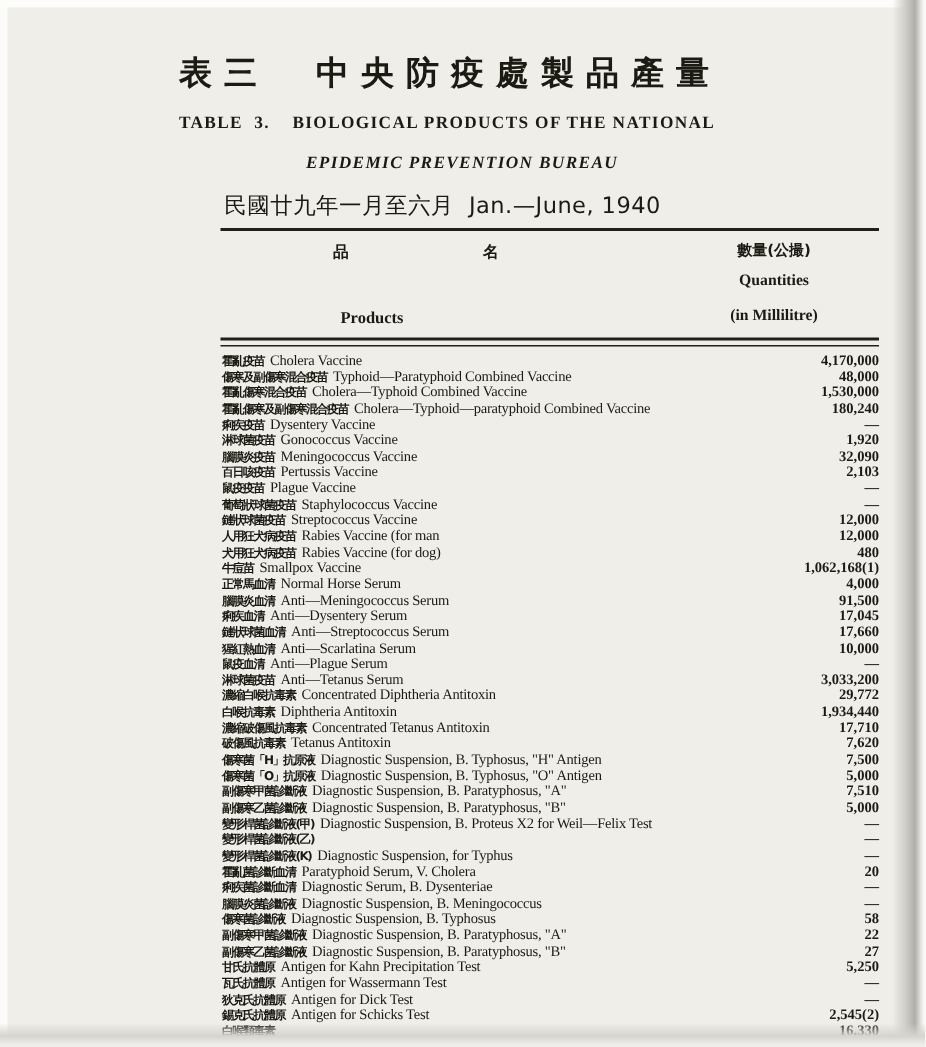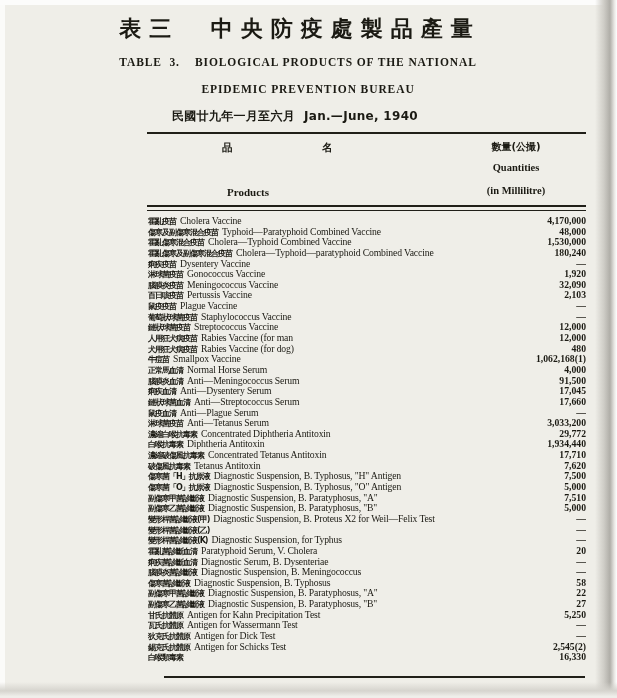--- a/index.html
+++ b/index.html
@@ -11,30 +11,30 @@
   .edge-left  { position:absolute; left:0; top:0; width:5px; height:100%; background:#fbfbf9; }
   .edge-top   { position:absolute; left:0; top:0; width:100%; height:5px; background:#fcfcfb; }
   .edge-right {
     position:absolute; right:0; top:0; width:22px; height:100%;
     background:linear-gradient(to right, rgba(0,0,0,0) 0%, #cfcdc7 40%, #b0aea8 68%, #e9e8e4 88%, #ffffff 100%);
   }
   .edge-bottom {
     position:absolute; left:0; bottom:0; width:100%; height:16px;
     background:linear-gradient(to bottom, rgba(0,0,0,0) 0%, #d6d4ce 55%, #efeeea 90%);
   }
-  .content { position:absolute; inset:0; filter:blur(0.3px); }
+  .content { position:absolute; inset:0; filter:blur(0.3px);margin-top:20px; }
 
   .cline { position:absolute; transform:translateX(-50%); white-space:pre; }
   .title-zh {
     left:300px; top:14px; font-size:22px; font-weight:bold; letter-spacing:8px;
     font-family:"DejaVu Sans", sans-serif;
   }
   .title-en1 { left:298px; top:56px;  font-size:11.5px; font-weight:bold; letter-spacing:0.9px; }
-  .title-en2 { left:308px; top:83px;  font-size:11.5px; font-weight:bold; letter-spacing:0.9px; }
-  .date-line { left:295px; top:108px; font-size:12px;  font-weight:bold; letter-spacing:0.3px;
+  .title-en2 { left:308px; top:83px;  font-size:11.5px; font-weight:bold; letter-spacing:0.9px;font-style:italic; }
+  .date-line { left:295px; top:108px; font-size:15px;  font-weight:normal; letter-spacing:0.3px;
                font-family:"DejaVu Sans", sans-serif; }
 
   .rule-top    { position:absolute; left:147px; top:132px; width:439px; border-top:2.5px solid #201f18; }
   .rule-header { position:absolute; left:147px; top:205px; width:439px; height:3px;
                  border-top:2.5px solid #201f18; border-bottom:1.5px solid #201f18; }
   .rule-bottom { position:absolute; left:164px; top:676px; width:421px; border-top:2.5px solid #201f18; }
 
   .hdr { position:absolute; white-space:nowrap; font-weight:bold; }
   .h-pin     { left:222px; top:141px; font-size:10.5px; font-family:"DejaVu Sans", sans-serif; }
   .h-ming    { left:322px; top:141px; font-size:10.5px; font-family:"DejaVu Sans", sans-serif; }
@@ -160,20 +160,25 @@
           <span class="zh">痢疾血清</span>
           <span class="en">Anti—Dysentery Serum</span>
           <span class="qty">17,045</span>
         </div>
         <div class="row">
           <span class="zh">鏈狀球菌血清</span>
           <span class="en">Anti—Streptococcus Serum</span>
           <span class="qty">17,660</span>
         </div>
         <div class="row">
+          <span class="zh">猩紅熱血清</span>
+          <span class="en">Anti—Scarlatina Serum</span>
+          <span class="qty">10,000</span>
+        </div>
+        <div class="row">
           <span class="zh">鼠疫血清</span>
           <span class="en">Anti—Plague Serum</span>
           <span class="qty">—</span>
         </div>
         <div class="row">
           <span class="zh">淋球菌疫苗</span>
           <span class="en">Anti—Tetanus Serum</span>
           <span class="qty">3,033,200</span>
         </div>
         <div class="row">

